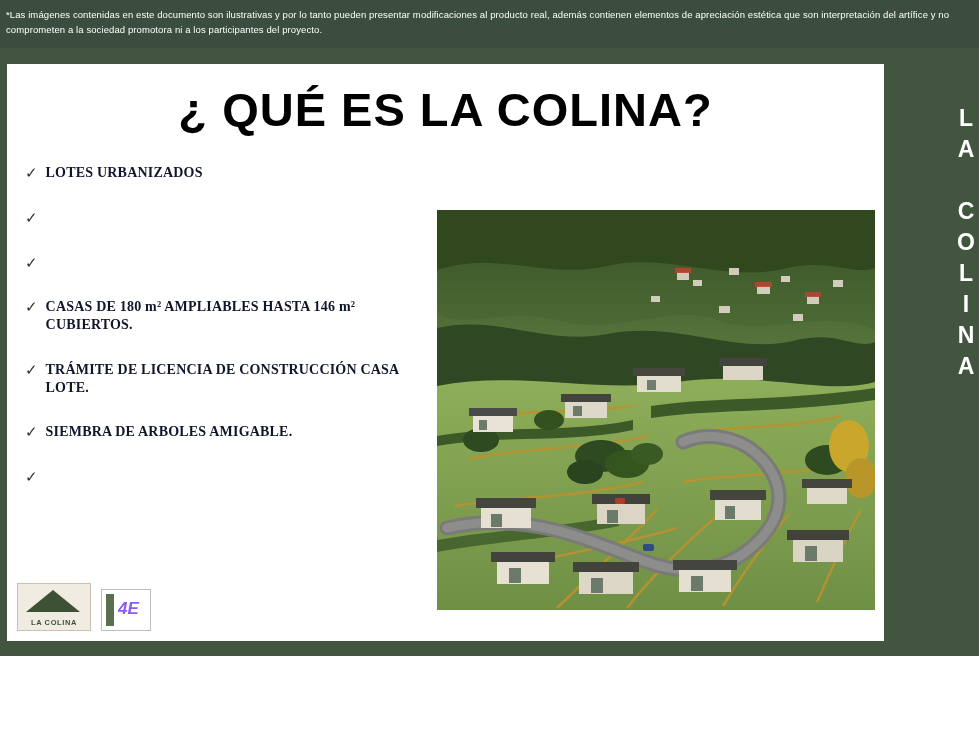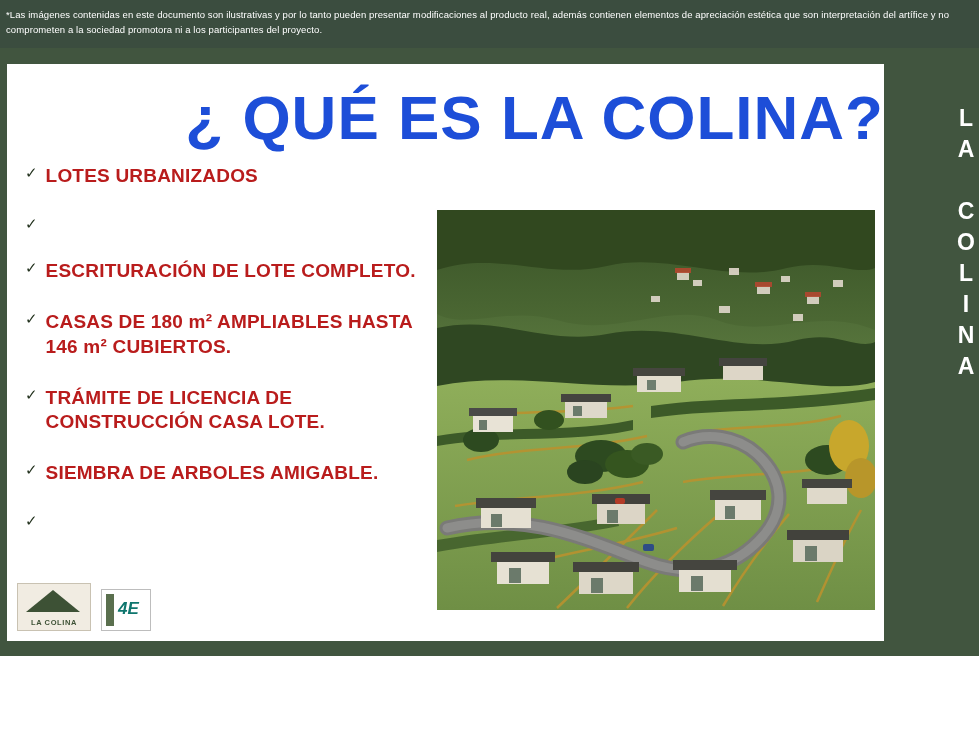--- a/index.html
+++ b/index.html
@@ -82,23 +82,23 @@
     align-items: flex-start;
     justify-content: center;
   }
 
   
   .heading {
     position: absolute;
     left: 0;
     top: 18px;
     width: 877px;
-    text-align: right;
-    color: #1d4ed8;
-    font-size: 62px;
+    text-align: center;
+    color: #000000;
+    font-size: 47px;
     font-weight: bold;
     letter-spacing: 1px;
     font-family: "Liberation Sans", sans-serif;
   }
 
   
   .bullets {
     position: absolute;
     left: 18px;
     top: 100px;
@@ -111,25 +111,26 @@
     color: #1d2a1c;
   }
   .bullet .check {
     flex: 0 0 auto;
     font-size: 15px;
     line-height: 1.25;
     margin-right: 8px;
     color: #24331f;
   }
   .bullet .btext {
-    font-size: 19px;
+    font-size: 14px;
     font-weight: bold;
     line-height: 1.3;
     letter-spacing: 0.2px;
-    color: #b91c1c;
+    color: #0f172a;
+    font-family: Liberation Serif, serif;
   }
 
   
   .logos {
     position: absolute;
     left: 10px;
     bottom: 10px;
     display: flex;
     align-items: flex-end;
   }
@@ -177,21 +178,21 @@
     width: 8px;
     height: 32px;
     background: #5a6f4e;
   }
   .logo-4e .txt {
     position: absolute;
     left: 16px;
     top: 9px;
     font-size: 17px;
     font-weight: bold;
-    color: #0f766e;
+    color: #8b5cf6;
     font-style: italic;
   }
 
   
   .photo {
     position: absolute;
     left: 430px;
     top: 146px;
     width: 438px;
     height: 400px;
@@ -235,21 +236,20 @@
         <span class="check">✓</span>
         <span class="btext">LOTES URBANIZADOS</span>
       </div>
 
       <div class="bullet">
         <span class="check">✓</span>
       </div>
 
       <div class="bullet">
         <span class="check">✓</span>
-        <span class="btext">ESCRITURACIÓN DE LOTE COMPLETO.</span>
       </div>
 
       <div class="bullet">
         <span class="check">✓</span>
         <span class="btext">CASAS DE 180 m² AMPLIABLES HASTA 146 m² CUBIERTOS.</span>
       </div>
 
       <div class="bullet">
         <span class="check">✓</span>
         <span class="btext">TRÁMITE DE LICENCIA DE CONSTRUCCIÓN CASA LOTE.</span>

